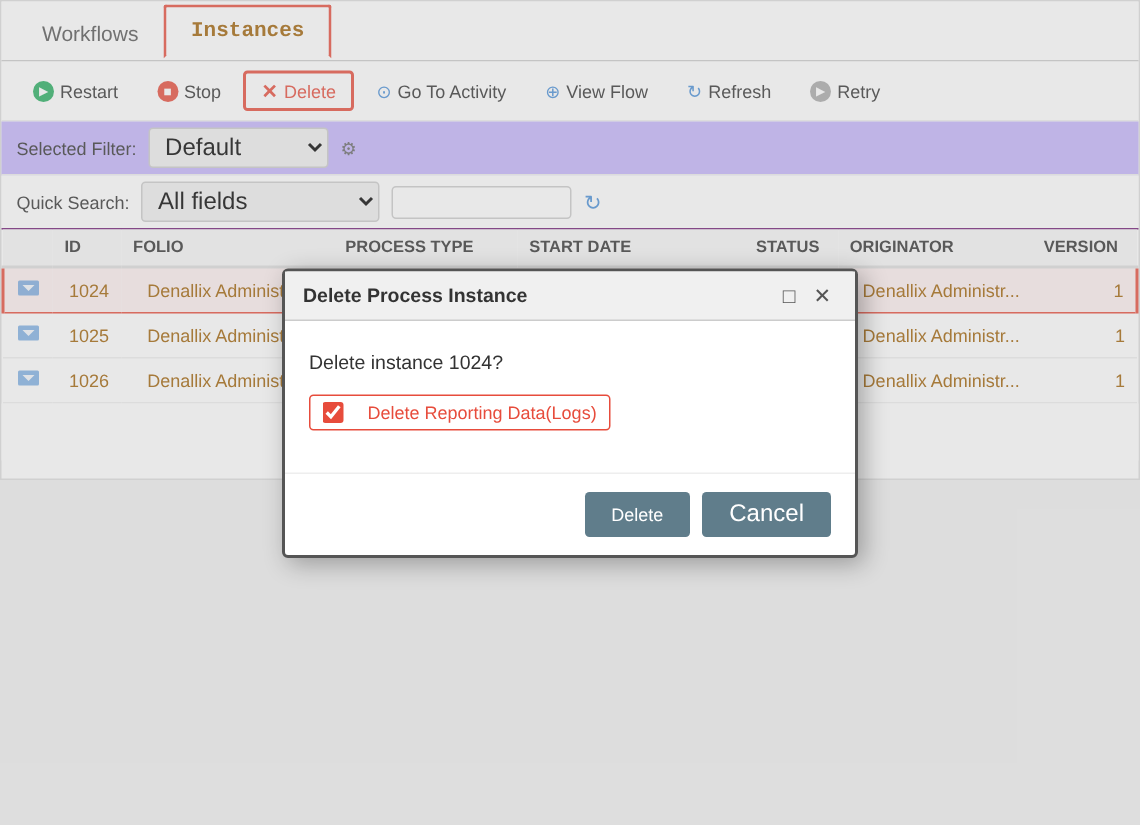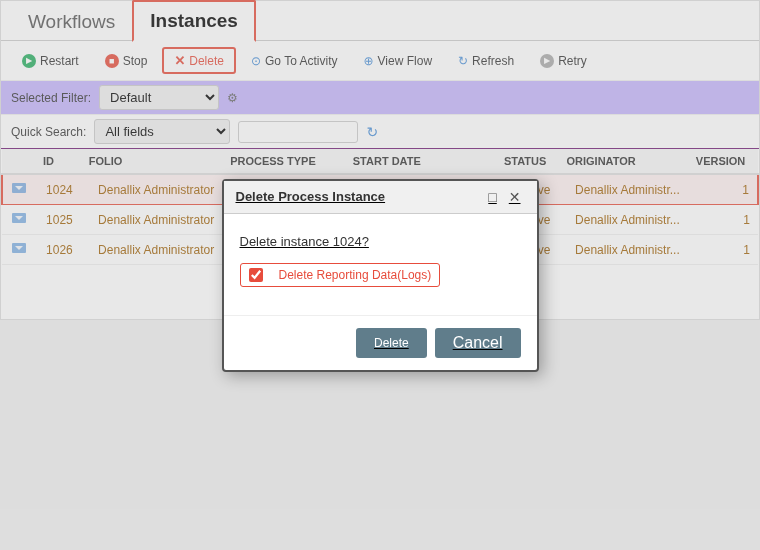--- a/index.html
+++ b/index.html
@@ -23,33 +23,34 @@
       display: flex;
       align-items: center;
       border-bottom: 1px solid #ccc;
       padding: 0 10px;
       height: 40px;
       background: #fff;
     }
     .tab-item {
       padding: 8px 16px;
       cursor: pointer;
-      font-size: 19px;
+      font-size: 14px;
       color: #555;
       border: 1px solid transparent;
       border-bottom: none;
       margin-bottom: -1px;
     }
     .tab-item.active {
-      color: #000000;
+      color: #a16207;
       border: 2px solid #e74c3c;
       border-bottom: 2px solid #fff;
       background: #fff;
       font-weight: bold;
       border-radius: 2px 2px 0 0;
+      font-family: Liberation Mono, monospace;
     }
     
     .toolbar {
       display: flex;
       align-items: center;
       padding: 6px 10px;
       gap: 4px;
       border-bottom: 1px solid #eee;
       background: #fff;
       flex-wrap: wrap;
@@ -84,21 +85,21 @@
       gap: 8px;
       background: #c4b5fd;
       border-bottom: 1px solid #eee;
       font-size: 12px;
     }
     .filter-row label { color: #333; white-space: nowrap; }
     .filter-select {
       padding: 3px 6px;
       border: 1px solid #ccc;
       border-radius: 3px;
-      font-size: 13px;
+      font-size: 16px;
       min-width: 120px;
     }
     .filter-row .gear-icon {
       color: #666;
       cursor: pointer;
     }
     
     .search-row {
       display: flex;
       align-items: center;
@@ -184,23 +185,22 @@
       background: rgba(180,180,180,0.3);
       display: flex;
       align-items: center;
       justify-content: center;
       z-index: 100;
     }
     .modal {
       background: #fff;
       border: 2px solid #555;
       border-radius: 4px;
-      width: 317px;
+      width: 384px;
       box-shadow: 4px 4px 16px rgba(0,0,0,0.3);
-      text-decoration: underline;
     }
     .modal-header {
       display: flex;
       align-items: center;
       justify-content: space-between;
       padding: 8px 12px;
       background: #f0f0f0;
       border-bottom: 1px solid #ccc;
     }
     .modal-header-title {

